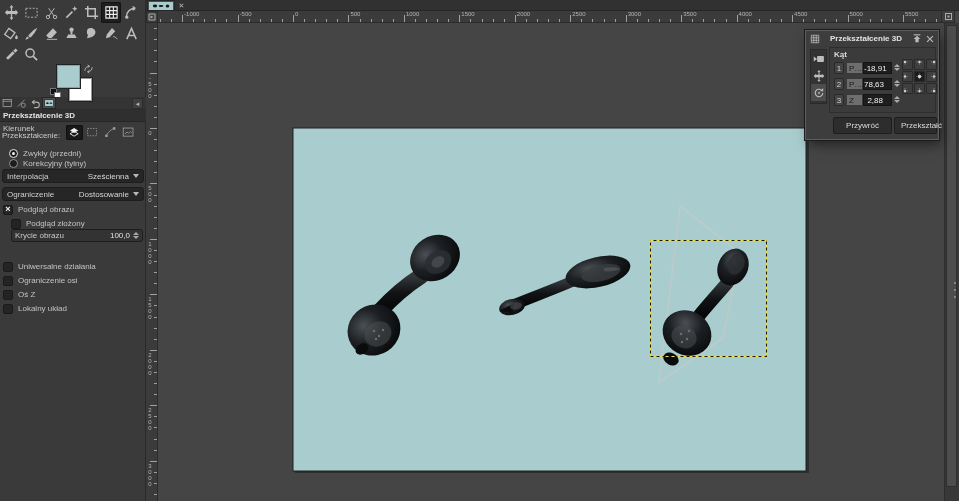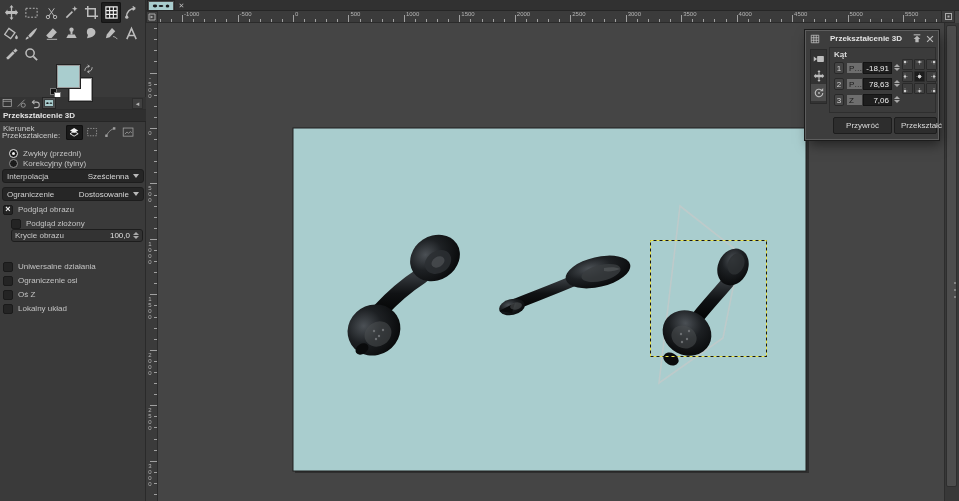--- a/index.html
+++ b/index.html
@@ -105,21 +105,21 @@
   .dlg-tab svg { width:12px; height:12px; }
   .dlg-tab.active { background:#4c4c4c; }
   #dialog-frame { position:absolute; left:23px; top:16px; width:107px; height:66px; border:1px solid #2e2e2e; background:#3b3b3b; }
   #angle-label { position:absolute; left:4px; top:2px; font-weight:bold; color:#dcdcdc; }
   .angle-row { position:absolute; left:4px; height:13px; display:flex; align-items:center; }
   .num-chip { width:10px; height:12px; background:#454545; border:1px solid #292929; color:#d2d2d2;
     text-align:center; line-height:11px; border-radius:2px; }
   .axis-chip { width:17px; height:12px; background:#6e6e6e; color:#191919; text-align:left; padding-left:2px;
     line-height:12px; margin-left:2px; border:1px solid #3a3a3a; overflow:hidden; }
   .angle-entry { width:29px; height:12px; background:#1e1e1e; border:1px solid #141414; color:#efefef;
-    text-align:right; padding-right:2px; line-height:11px; }
+    text-align:right; padding-right:8px; line-height:11px; }
   .angle-row .spinner { margin-left:2px; }
   #pivot-grid { position:absolute; left:72px; top:11px; width:36px; height:38px; display:grid;
     grid-template-columns:repeat(3,11px); grid-template-rows:repeat(3,11px); gap:1px; }
   .pivot-btn { width:11px; height:11px; background:#3f3f3f; border:1px solid #2a2a2a; border-radius:1px; position:relative; }
   .pivot-btn svg { position:absolute; left:0; top:0; width:9px; height:9px; }
   .pivot-btn.pressed { background:#1d1d1d; }
   #dialog-buttons { position:absolute; left:27px; top:86px; display:flex; }
   .dlg-btn { height:17px; background:#2d2d2d; border:1px solid #1d1d1d; border-radius:2px;
     color:#dadada; text-align:center; line-height:15px; padding:0 6px; }
   #btn-reset { width:59px; margin-right:2px; }
@@ -652,21 +652,21 @@
             <span class="axis-chip">P…</span>
             <span class="angle-entry">78,63</span>
             <span class="spinner">
               <i class="spin-up"></i>
               <i class="spin-dn"></i>
             </span>
           </div>
           <div class="angle-row" style="top: 45px;">
             <span class="num-chip">3</span>
             <span class="axis-chip">Z</span>
-            <span class="angle-entry">7,06</span>
+            <span class="angle-entry">2,88</span>
             <span class="spinner">
               <i class="spin-up"></i>
               <i class="spin-dn"></i>
             </span>
           </div>
         </div>
       <div id="pivot-grid">
           <div class="pivot-btn">
             <svg viewBox="0 0 9 9">
               <path d="M-1 2H5M2 -1V5" stroke="#8f8f8f" stroke-width="0.8" stroke-dasharray="1.2 1"></path>

